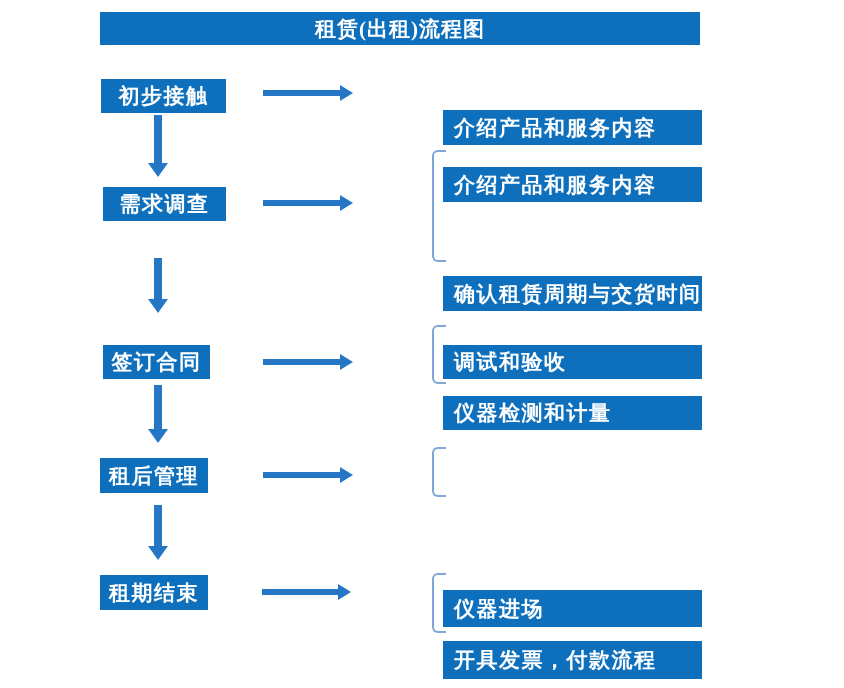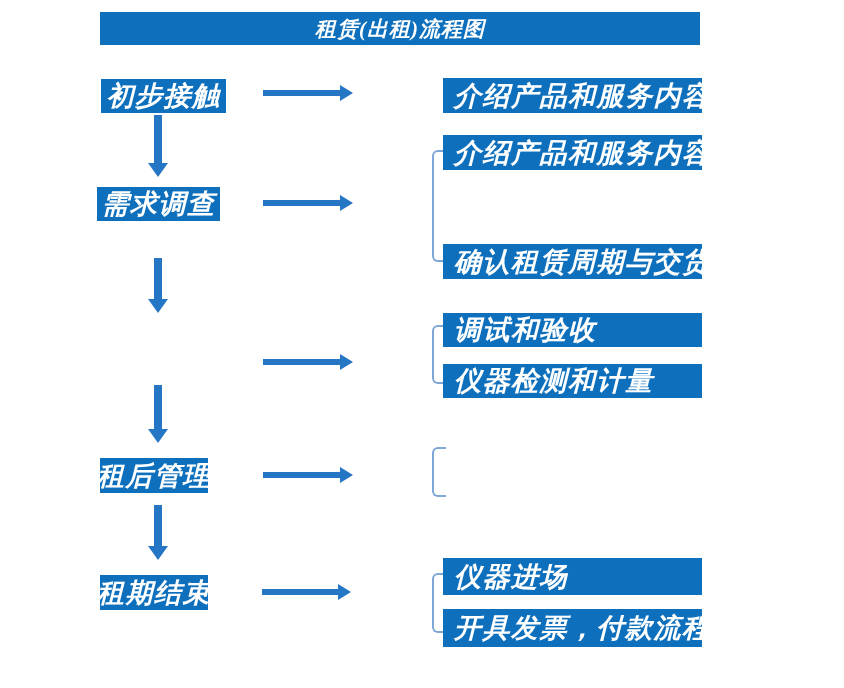--- a/index.html
+++ b/index.html
@@ -10,36 +10,35 @@
     --bg:#FFFFFF;
   }
   *{margin:0;padding:0;box-sizing:border-box;}
   html,body{background:var(--bg);}
   .canvas{
     position:relative;
     width:840px;height:688px;
     background:var(--bg);
     font-family:"Liberation Serif","DejaVu Serif",serif;
     overflow:hidden;
-    font-style:italic;
   }
   .title-bar{
     position:absolute;left:100px;top:12px;width:600px;height:33px;
     background:var(--box);color:var(--text);
     display:flex;align-items:center;justify-content:center;
     font-size:21px;font-weight:bold;letter-spacing:1px;
   }
   .box{
     position:absolute;background:var(--box);color:var(--text);
     display:flex;align-items:center;
-    font-size:27px;font-weight:bold;letter-spacing:1.5px;
+    font-size:21px;font-weight:bold;letter-spacing:1.5px;
     white-space:nowrap;
   }
   .box.left{justify-content:center;}
-  .box.right{left:443px;width:259px;justify-content:flex-start;padding-left:11px;}
+  .box.right{left:443px;width:259px;justify-content:flex-start;padding-left:11px;margin-top:32px;}
   
   .varrow{
     position:absolute;width:20px;
     display:flex;flex-direction:column;align-items:center;
   }
   .vshaft{width:8px;flex:1;background:var(--arrow);}
   .vhead{
     width:0;height:0;
     border-left:10px solid transparent;
     border-right:10px solid transparent;
@@ -68,21 +67,22 @@
 </head>
 <body>
 
 <div class="canvas">
 
   <div class="title-bar">
     <span>租赁(出租)流程图</span>
   </div>
 
   <div class="box left" style="left:101px;top:79px;width:125px;height:34px">初步接触</div>
-  <div class="box left" style="left:97px;top:187px;width:123px;height:34px">需求调查</div>
+  <div class="box left" style="left:103px;top:187px;width:123px;height:34px">需求调查</div>
+  <div class="box left" style="left:103px;top:345px;width:107px;height:34px">签订合同</div>
   <div class="box left" style="left:100px;top:575px;width:108px;height:35px">租期结束</div>
   <div class="box left" style="left:100px;top:458px;width:108px;height:35px">租后管理</div>
 
   <div class="varrow" style="left:148px;top:115px;height:62px">
     <div class="vshaft"></div>
     <div class="vhead"></div>
   </div>
   <div class="varrow" style="left:148px;top:258px;height:55px">
     <div class="vshaft"></div>
     <div class="vhead"></div>

